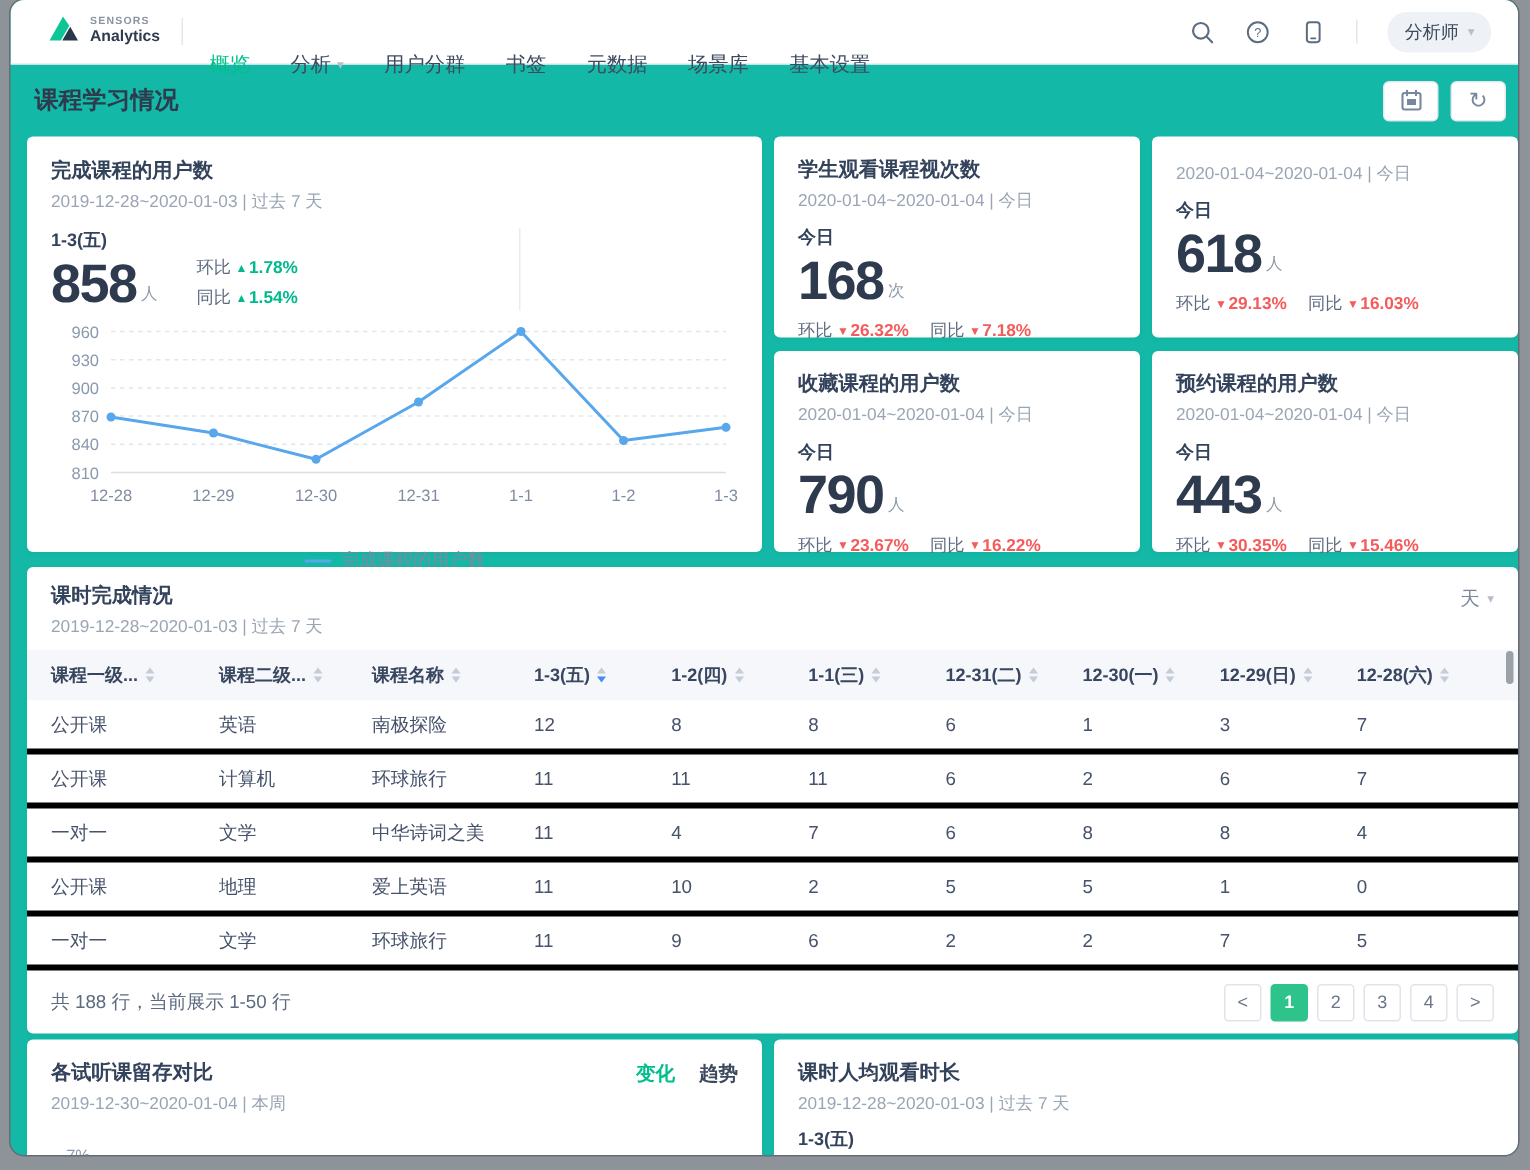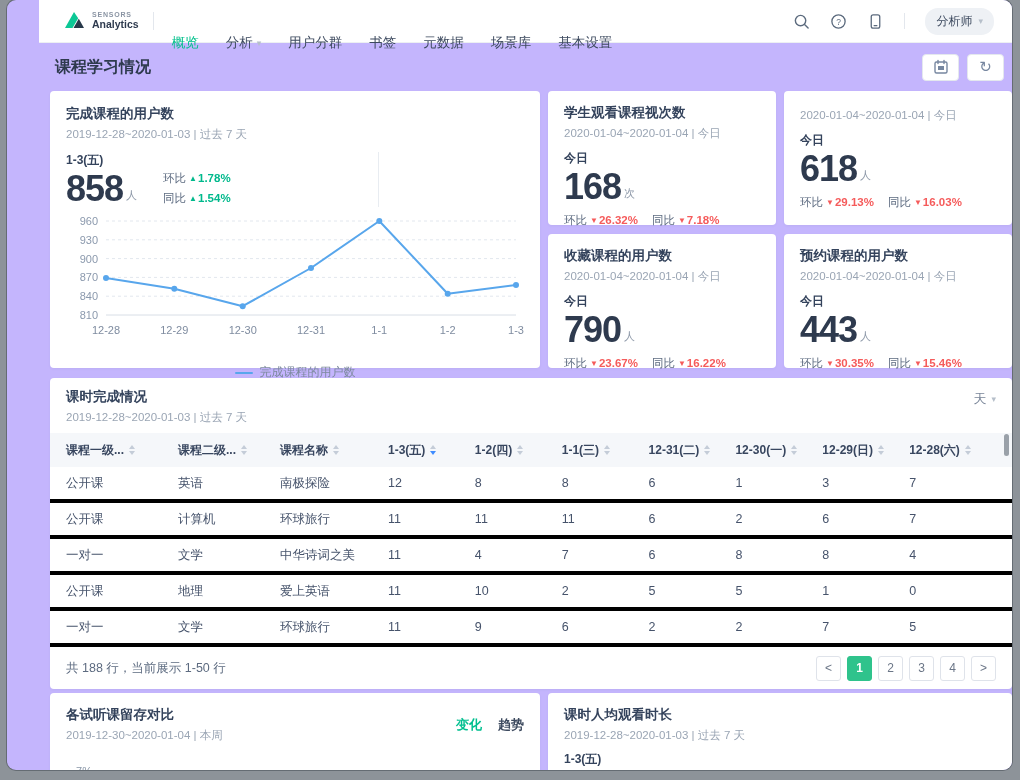--- a/index.html
+++ b/index.html
@@ -1,20 +1,20 @@
 <!DOCTYPE html>
 <html><head>
 <meta charset="utf-8">
 <style>
   html,body{margin:0;padding:0;overflow:hidden;}
   body{width:1020px;height:780px;position:relative;background:#8d9399;
        font-family:"Liberation Sans","DejaVu Sans",sans-serif;
        -webkit-font-smoothing:antialiased;}
-  .frame{position:absolute;top:0;left:7px;right:8px;bottom:10px;background:#c4b5fd;
-         border-radius:9px;overflow:hidden;box-shadow:0 0 0 1px rgba(70,76,84,.55);padding-left:32px;}
+  .frame{position:absolute;top:0;left:7px;right:8px;bottom:10px;background:#14b8a6;
+         border-radius:9px;overflow:hidden;box-shadow:0 0 0 1px rgba(70,76,84,.55);}
 
   
   .nav{height:42px;background:#fff;display:flex;align-items:center;
        padding:0 18px 0 24px;border-bottom:1px solid #edf0f3;}
   .brand{display:flex;align-items:center;gap:6px;}
   .brand-text{line-height:1.1;}
   .b1{font-size:7px;letter-spacing:.8px;color:#8a94a3;font-weight:700;}
   .b2{font-size:10.5px;color:#2e3a4e;font-weight:700;}
   .nav-sep{width:1px;height:18px;background:#e3e7ed;margin:0 18px 0 14px;}
   .nav-items{display:flex;align-items:center;margin-top:44px;}
@@ -86,21 +86,21 @@
   .pager{margin-left:auto;display:flex;gap:6px;}
   .page-btn{min-width:25px;height:25px;border:1px solid #dfe3ea;background:#fff;border-radius:3px;
             font-size:12px;color:#6b7687;display:flex;align-items:center;justify-content:center;cursor:pointer;padding:0 4px;}
   .page-btn.active{background:#2fc38c;border-color:#2fc38c;color:#fff;font-weight:700;}
   .vthumb{position:absolute;right:3px;top:56px;width:5px;height:22px;border-radius:3px;background:#9aa1a9;cursor:pointer;}
 
   
   .row-bottom{display:flex;gap:8px;}
   .bl-card{width:490px;height:130px;padding:13px 16px;flex:none;}
   .br-card{flex:1;height:130px;padding:13px 16px;}
-  .bl-head{display:flex;align-items:center;}
+  .bl-head{display:flex;align-items:flex-start;}
   .toggle{margin-left:auto;font-size:13px;display:flex;gap:16px;padding-top:1px;}
   .toggle-opt{cursor:pointer;font-weight:600;color:#3d4a5f;}
   .toggle-opt.on{color:#00bf8f;}
   .mini-axis{display:flex;align-items:center;margin-top:22px;font-size:11px;color:#8a97a8;}
   .mini-ylabel{width:26px;text-align:right;margin-right:8px;}
   .mini-line{flex:1;border-top:1px dashed #d9dfe7;height:0;}
   .br-card .point-label{margin-top:8px;}
   .bl-row{display:flex;margin-top:7px;}
   .bl-item{flex:1;display:flex;align-items:center;gap:6px;font-size:12px;color:#55617a;}
   .bl-bar{width:4px;height:13px;border-radius:1px;}

